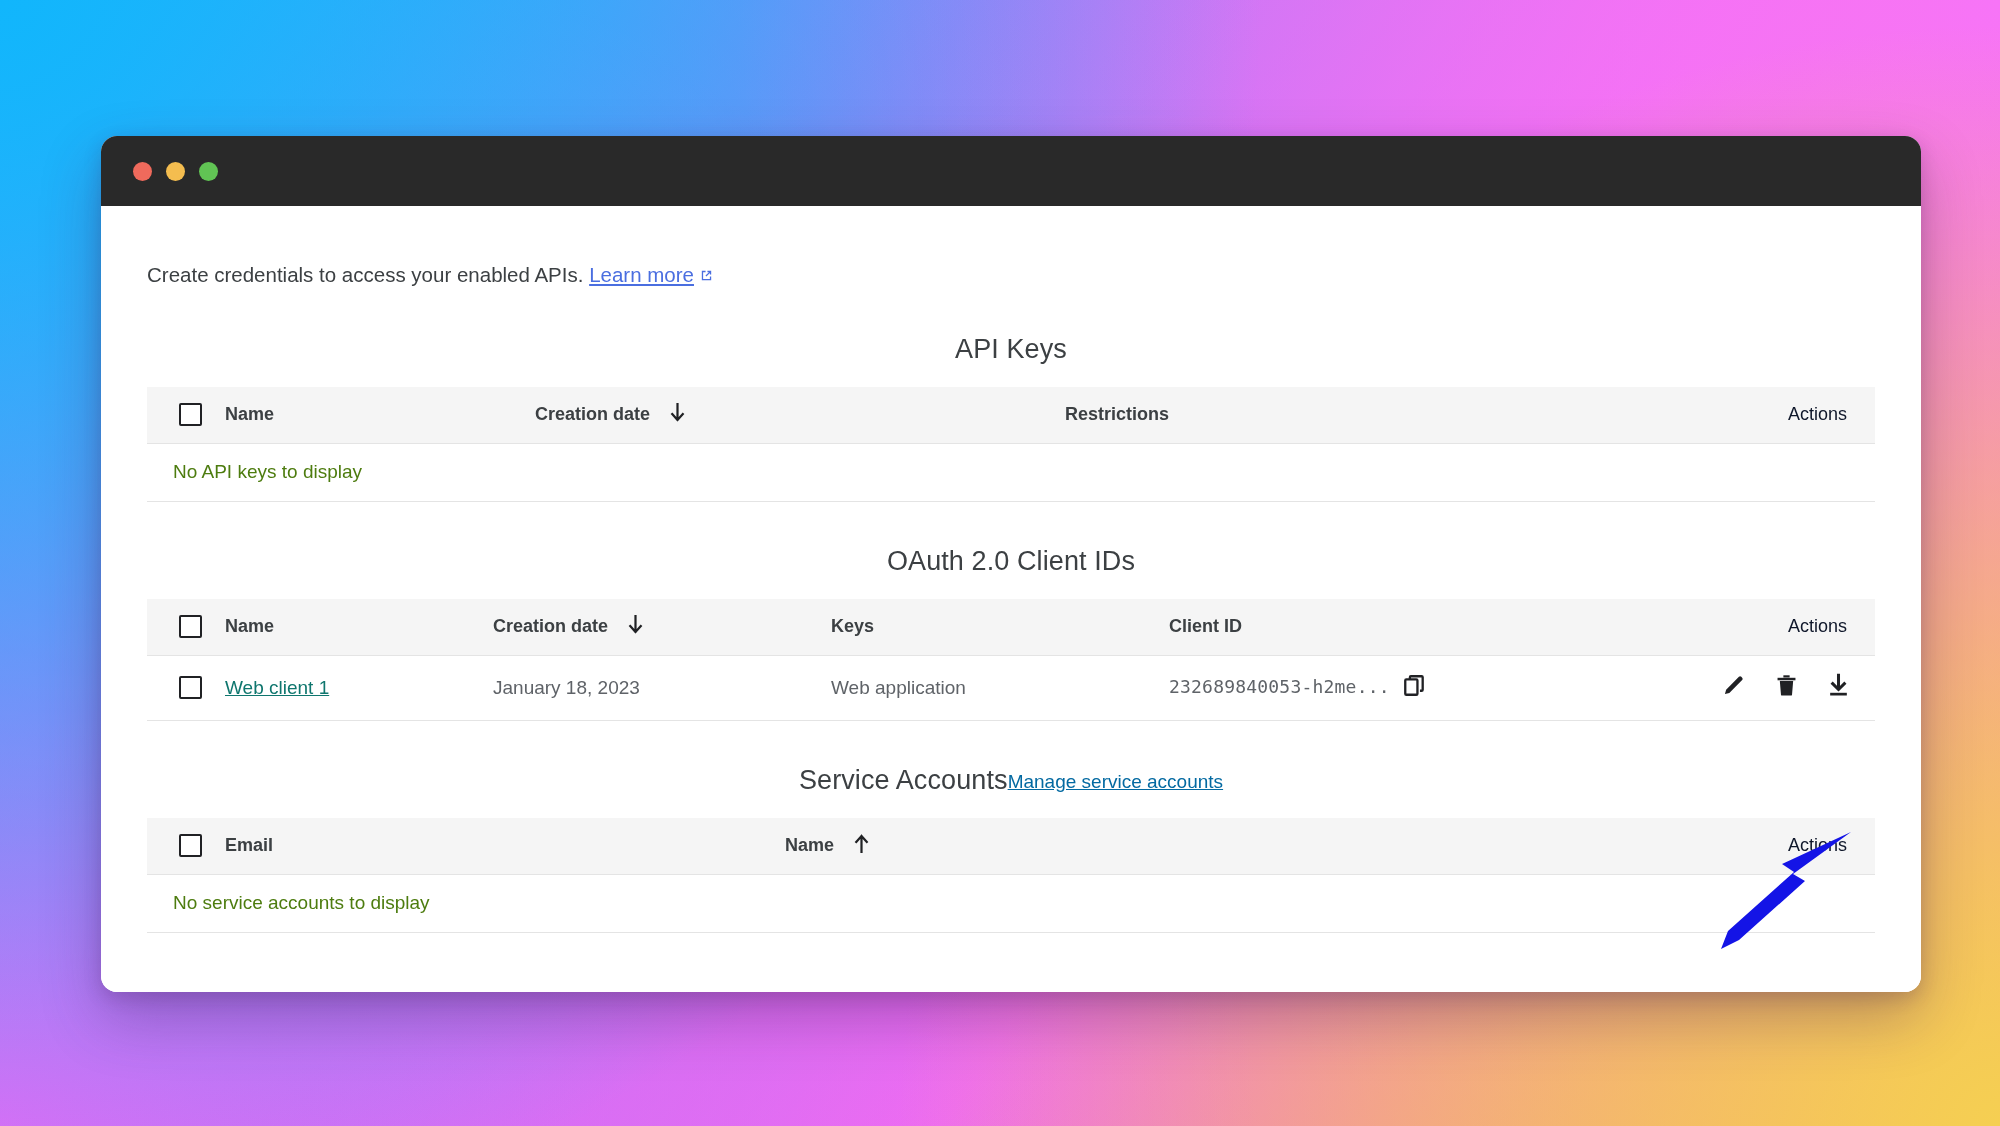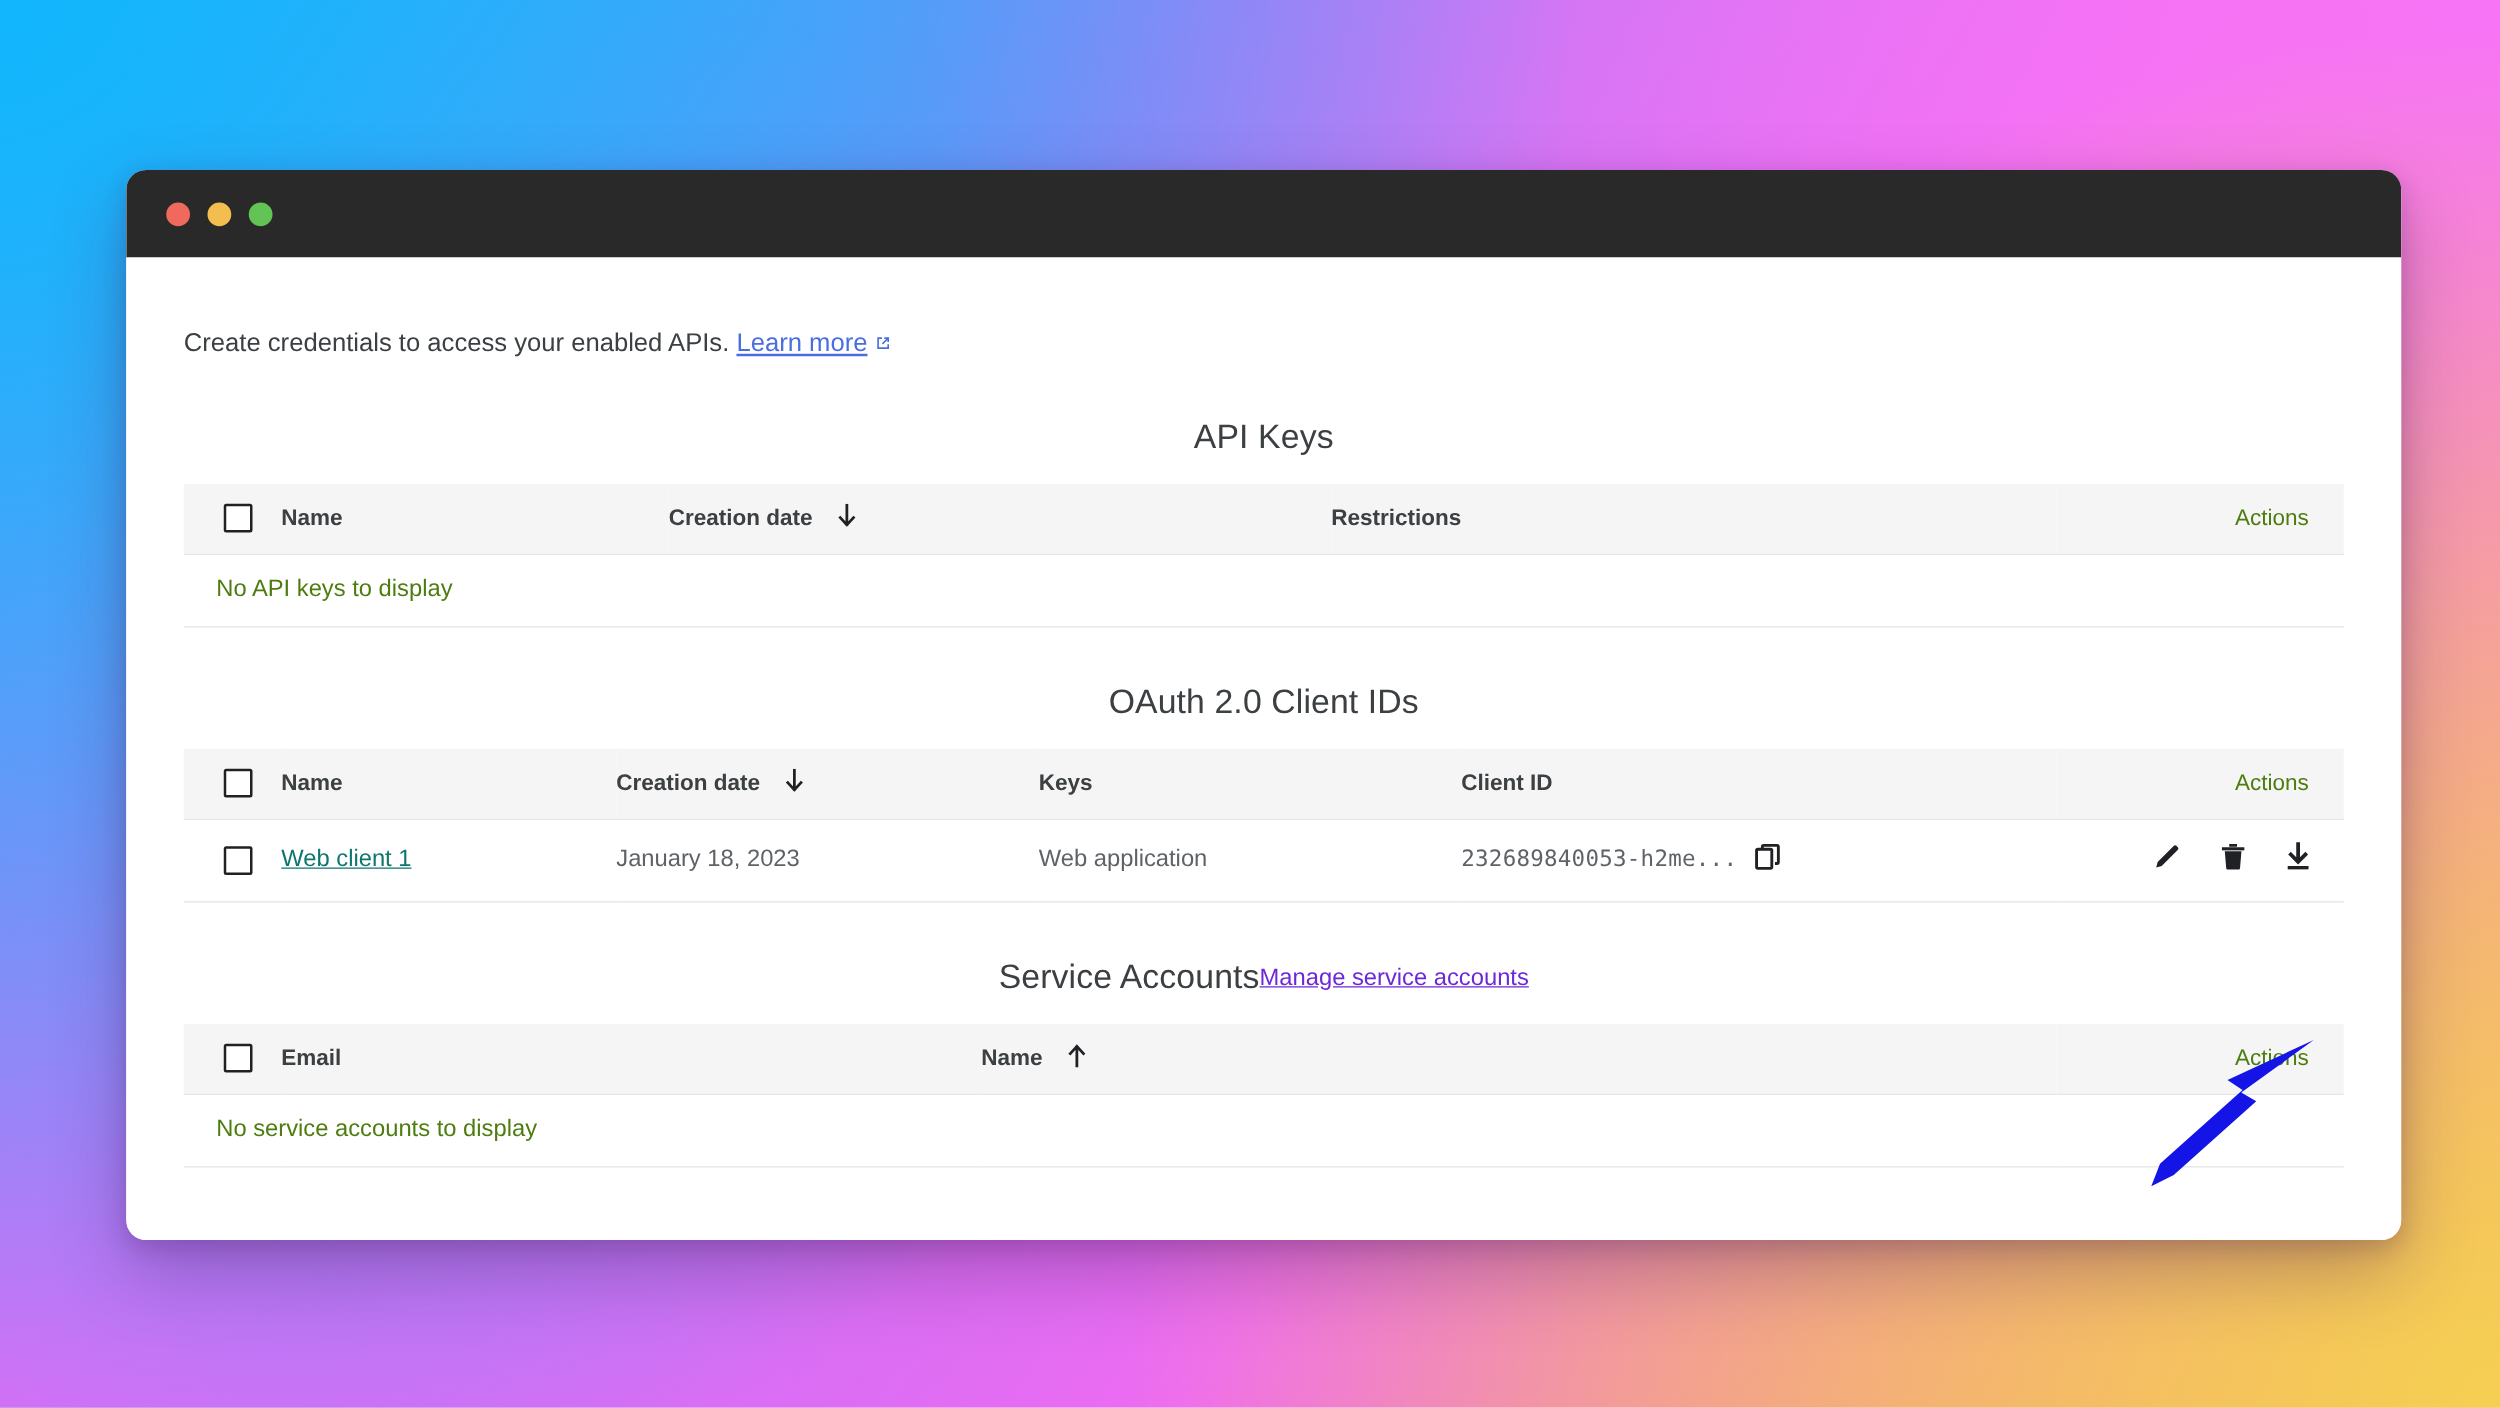--- a/index.html
+++ b/index.html
@@ -86,21 +86,21 @@
     margin-bottom: 22px;
   }
   h2.section-title {
     font-size: 27px;
     font-weight: 400;
     color: #3c4043;
     letter-spacing: 0.1px;
   }
   .manage-link {
     font-size: 19px;
-    color: #6d28d9;
+    color: #0369a1;
     text-decoration: underline;
     cursor: pointer;
     padding-bottom: 3px;
   }
 
   
   table {
     width: 100%;
     border-collapse: collapse;
     table-layout: fixed;
@@ -112,21 +112,21 @@
     color: #3c4043;
     text-align: left;
     padding: 16px 0;
     height: 54px;
     vertical-align: middle;
     border-bottom: 1px solid #e4e4e4;
   }
   thead th.actions-col {
     text-align: right;
     font-weight: 400;
-    color: #4d7c0f;
+    color: #0f172a;
     padding-right: 28px;
   }
   tbody td {
     font-size: 19px;
     color: #5f6368;
     padding: 17px 0;
     height: 58px;
     vertical-align: middle;
     border-bottom: 1px solid #e4e4e4;
   }

